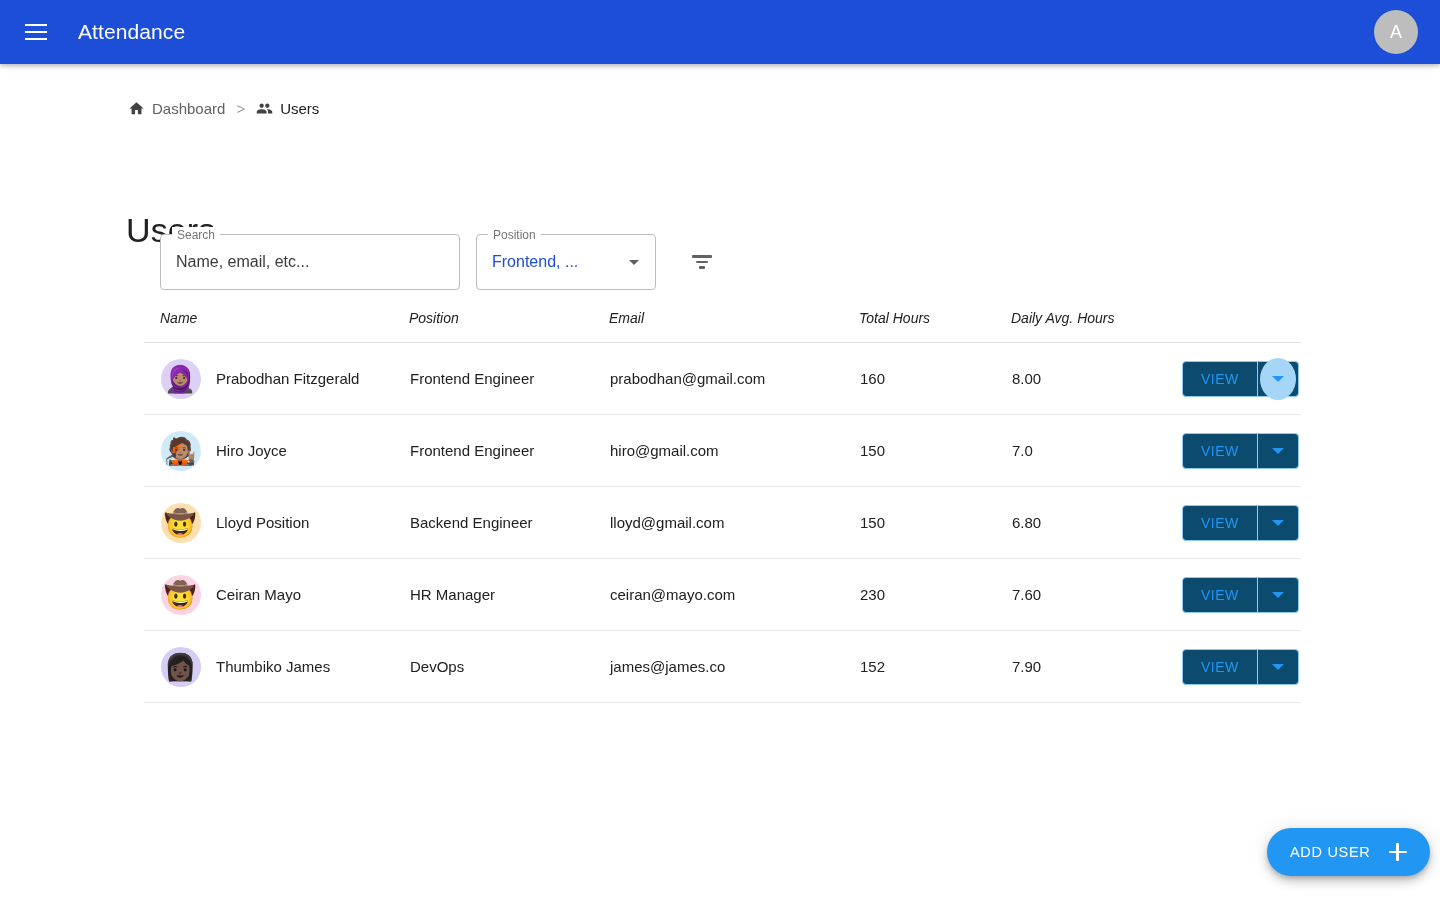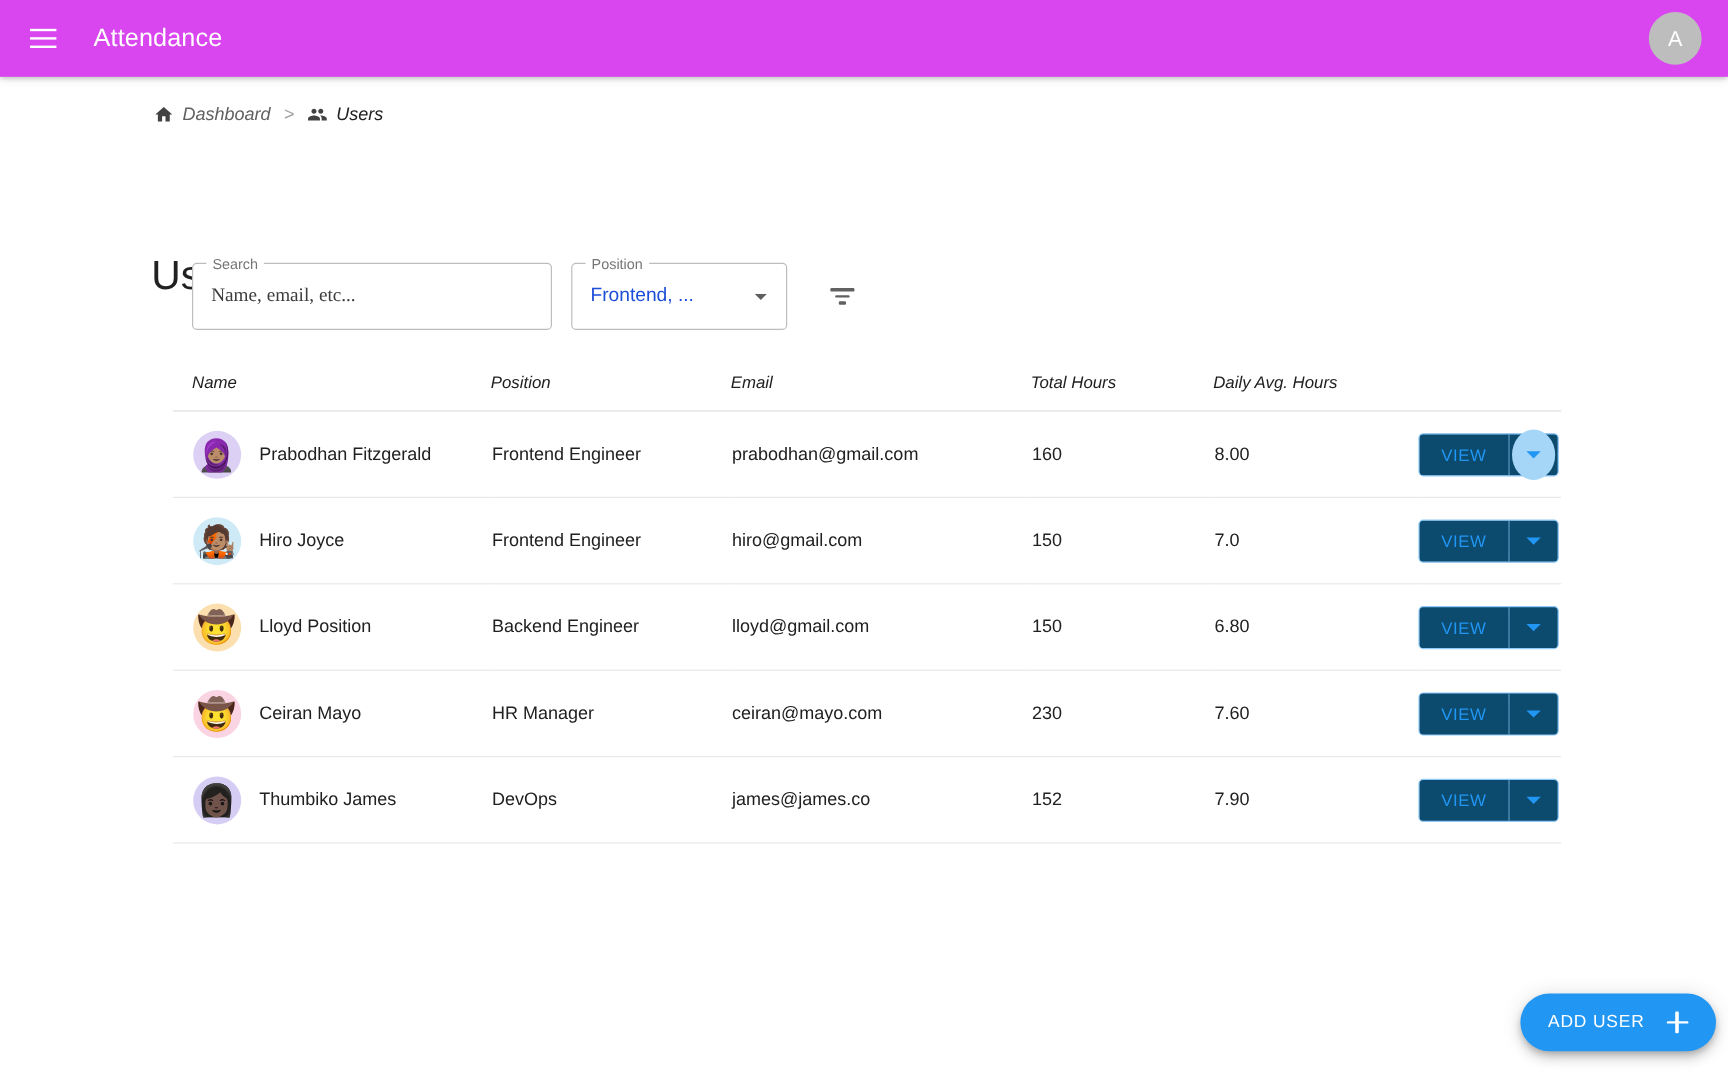--- a/index.html
+++ b/index.html
@@ -9,21 +9,21 @@
     width: 1440px; height: 900px;
     background: #ffffff;
     font-family: "Liberation Sans", sans-serif;
     overflow: hidden;
   }
 
   
   .appbar {
     position: absolute; top: 0; left: 0;
     width: 1440px; height: 64px;
-    background: #d946ef;
+    background: #1d4ed8;
     display: flex; align-items: center;
     box-shadow: 0 2px 4px rgba(0,0,0,.22), 0 1px 10px rgba(0,0,0,.10);
     z-index: 20;
   }
   .menu-btn {
     width: 48px; height: 48px; margin-left: 12px;
     display: flex; align-items: center; justify-content: center;
     border-radius: 50%; cursor: pointer; border: none; background: transparent;
   }
   .hamburger { width: 22px; height: 16px; position: relative; }
@@ -43,47 +43,47 @@
     background: #bdbdbd; color: #fff;
     display: flex; align-items: center; justify-content: center;
     font-size: 18px; margin-right: 22px; cursor: pointer;
     user-select: none;
   }
 
   
   .page { position: absolute; top: 64px; left: 0; width: 1440px; height: 836px; }
 
   .breadcrumb {
-    position: absolute; left: 128px; top: 23px;
+    position: absolute; left: 128px; top: 36px;
     display: flex; align-items: flex-end; gap: 9px;
-    font-size: 15px; color: #616161; font-style: italic;
+    font-size: 15px; color: #616161;
   }
   .breadcrumb .crumb { display: flex; align-items: center; gap: 7px; cursor: pointer; }
   .breadcrumb .crumb.current { color: #212121; }
   .breadcrumb .sep { color: #9e9e9e; font-size: 15px; padding: 0 2px; }
   .bc-icon { width: 17px; height: 17px; display: block; fill: #424242; }
 
   .page-title {
     position: absolute; left: 126px; top: 124px;
     font-size: 34px; font-weight: 400; color: #212121; letter-spacing: .1px;
   }
 
   
-  .filters { position: absolute; left: 160px; top: 155px; display: flex; align-items: center; }
+  .filters { position: absolute; left: 160px; top: 170px; display: flex; align-items: center; }
   .field {
     position: relative; height: 56px; border: 1px solid #bdbdbd; border-radius: 4px;
     display: flex; align-items: center; background: #fff;
   }
   .field .legend {
     position: absolute; top: -8px; left: 11px; background: #fff;
     padding: 0 5px; font-size: 12px; color: #757575; line-height: 16px;
   }
   .field input {
     border: none; outline: none; background: transparent;
-    font-family: Liberation Serif, serif; font-size: 16px; color: #212121;
+    font-family: Liberation Sans, sans-serif; font-size: 16px; color: #212121;
     width: 100%; padding: 0 15px; height: 54px;
   }
   .field input::placeholder { color: #3c3c3c; opacity: 1; }
   #search-field { width: 300px; }
   #position-field { width: 180px; margin-left: 16px; cursor: pointer; }
   .select-value { font-size: 16px; color: #1d4ed8; padding-left: 15px; flex: 1; }
   .caret {
     width: 0; height: 0; border-left: 5px solid transparent; border-right: 5px solid transparent;
     border-top: 5px solid #5f5f5f; margin-right: 16px;
   }

